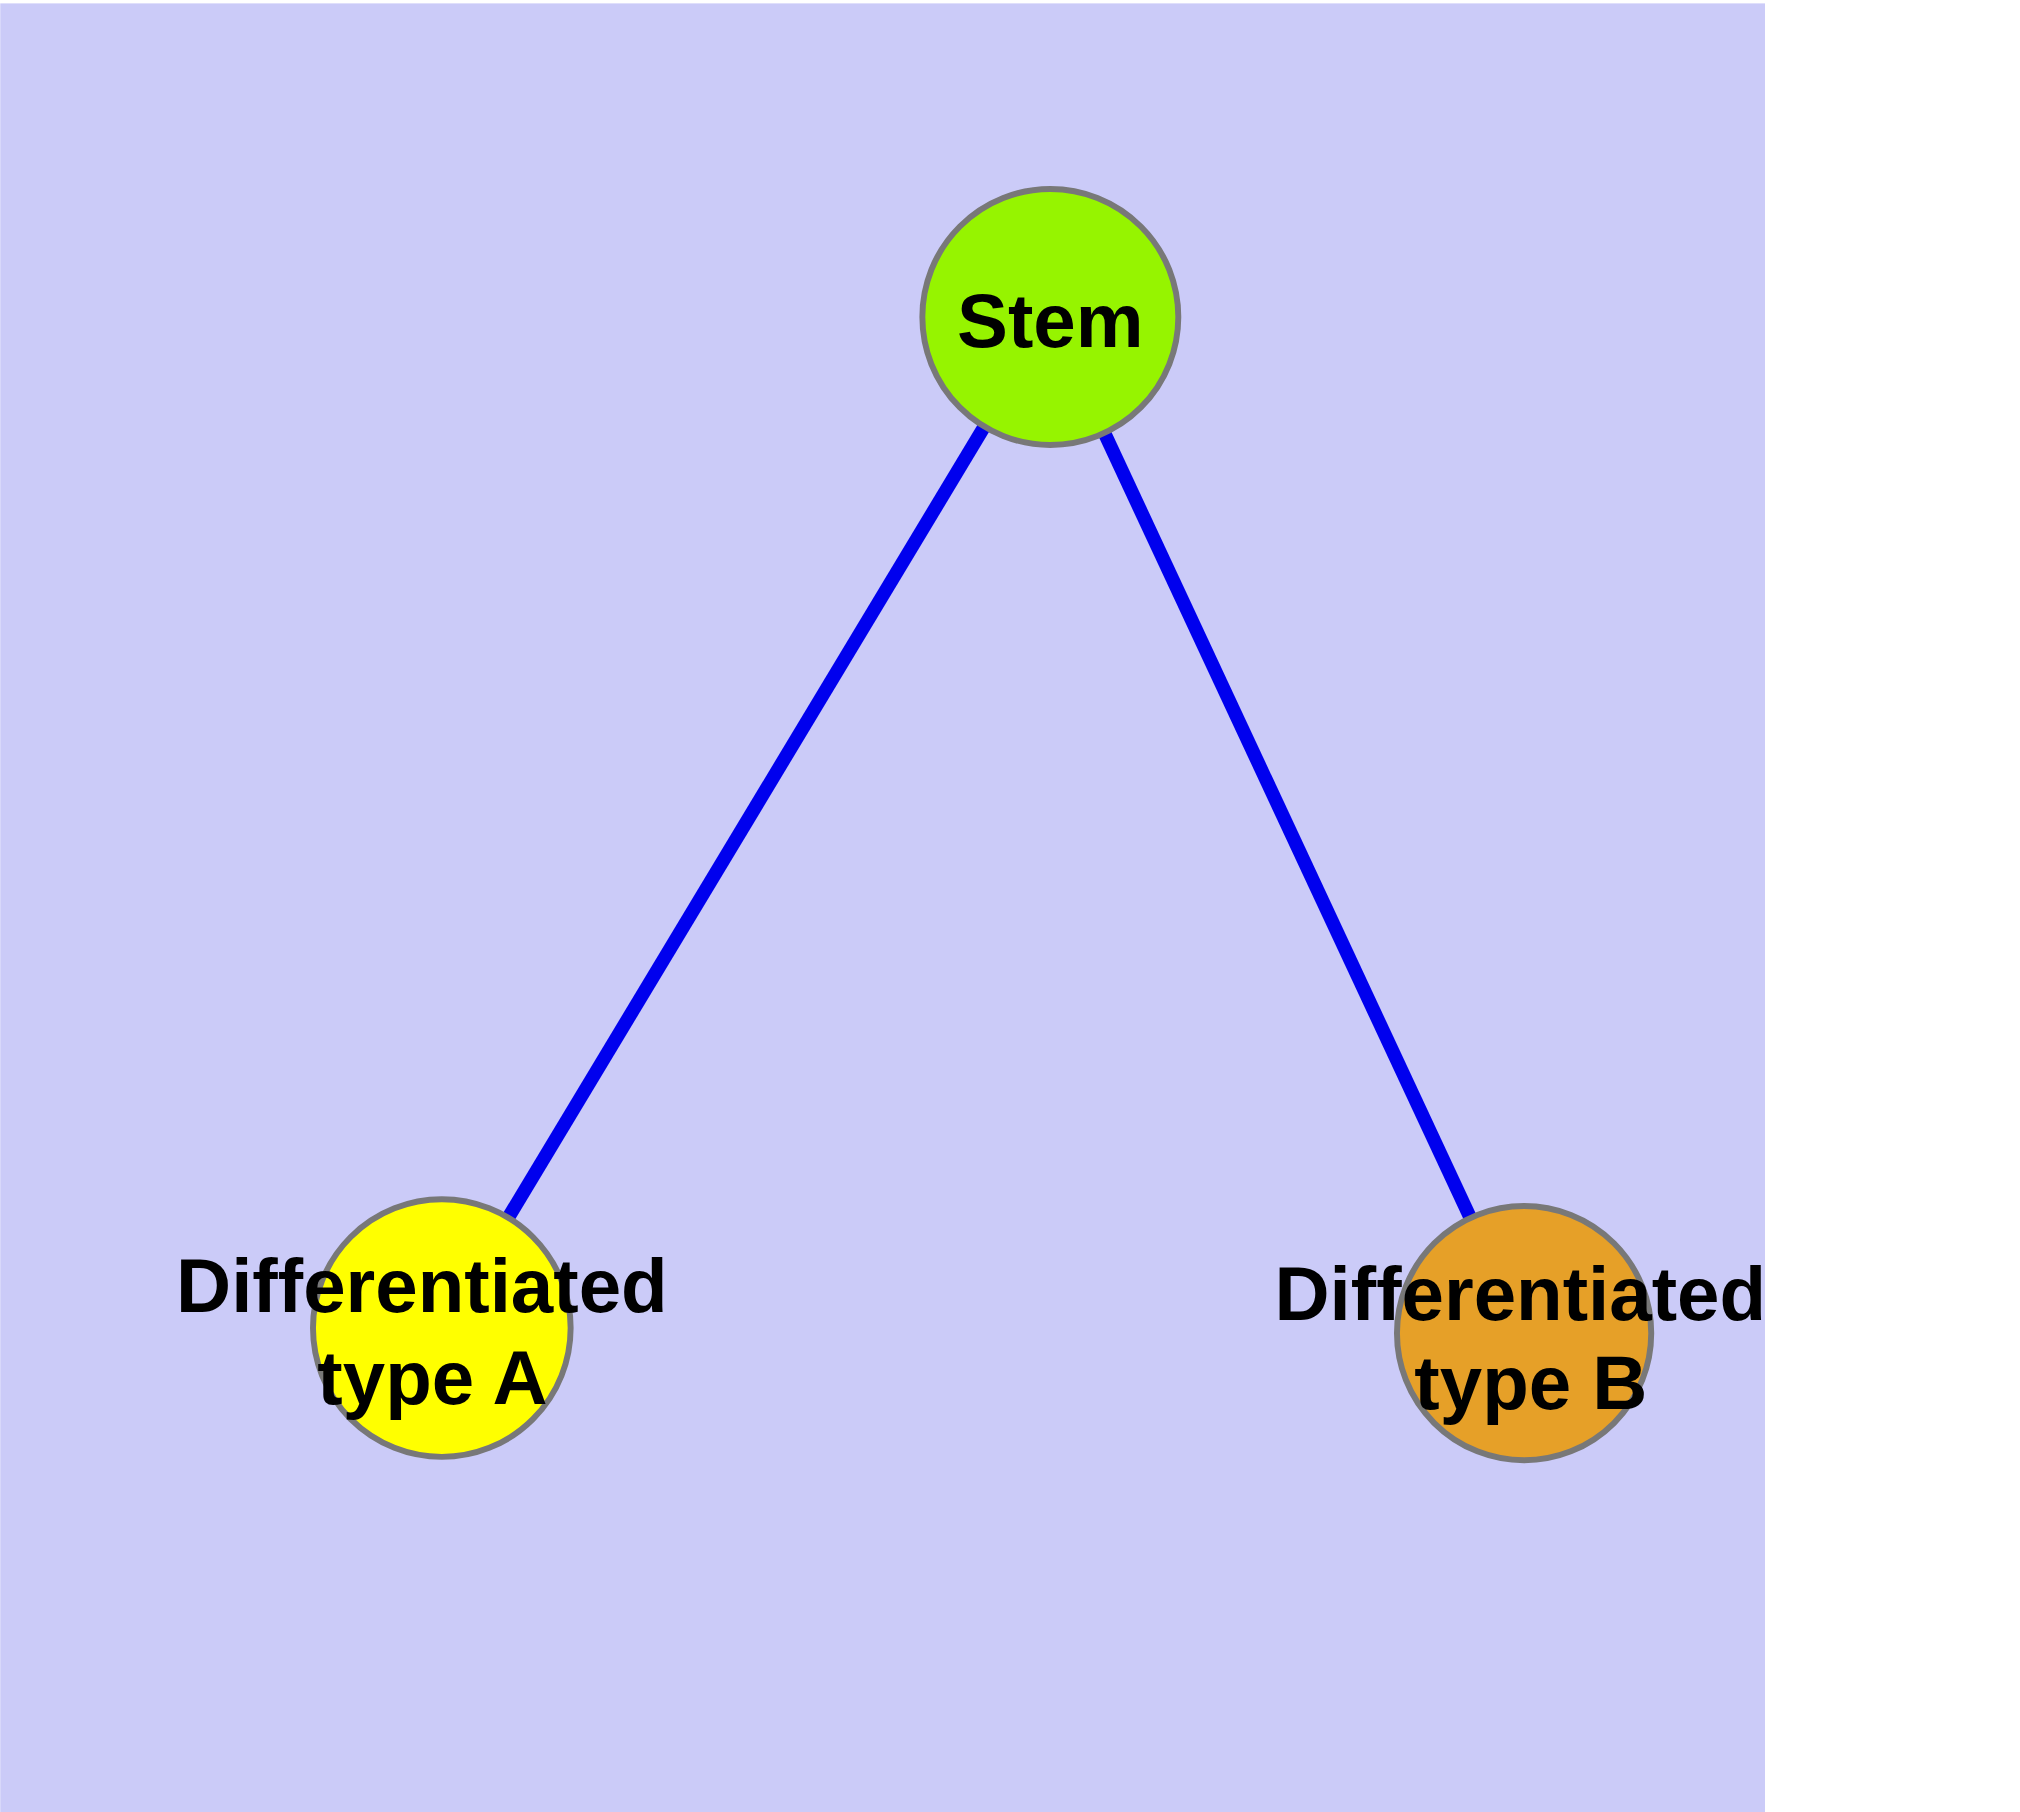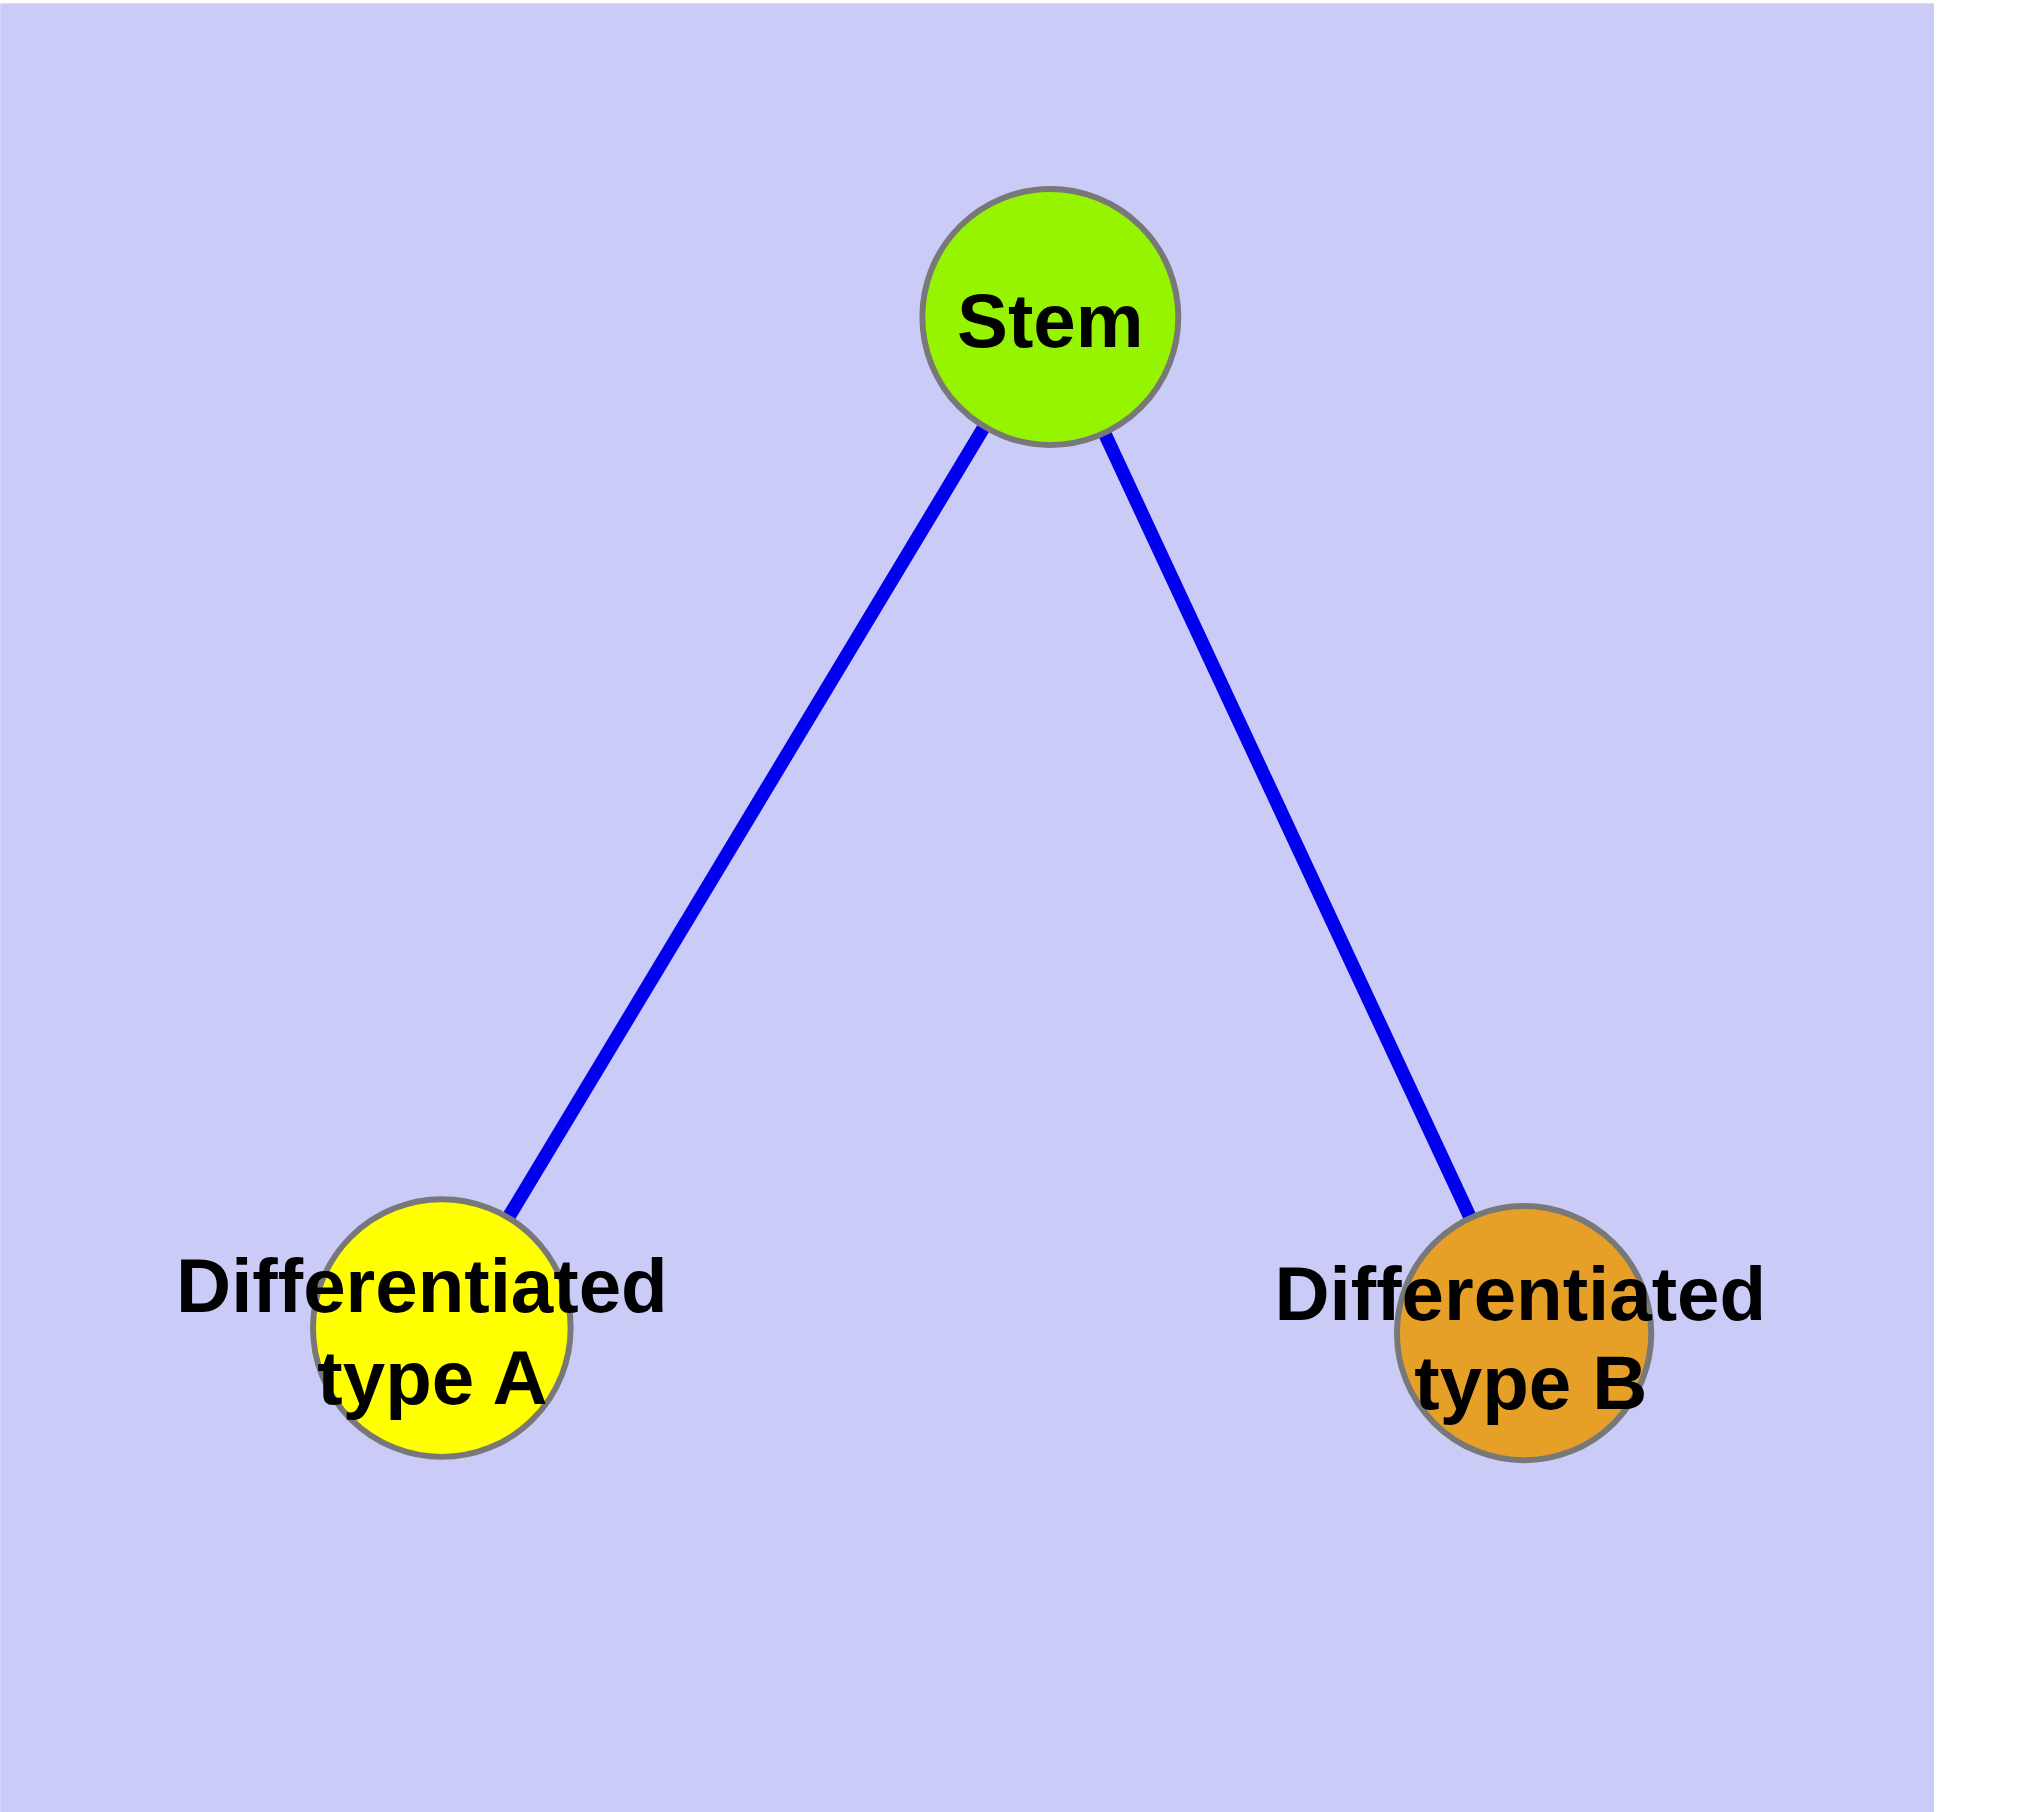--- a/index.html
+++ b/index.html
@@ -2,21 +2,21 @@
 <html style="font-size:13.6px"><head>
 <meta charset="utf-8">
 <style>
   html, body {
     margin: 0;
     padding: 0;
     background: #FFFFFF;
   }
   .canvas {
     position: relative;
-    width: 1934px;
+    width: 1765px;
     height: 1812px;
     background: #FFFFFF;
     overflow: hidden;
   }
   svg.graph {
     display: block;
     width: 2021px;
     height: 1812px;
   }
   .edge {

